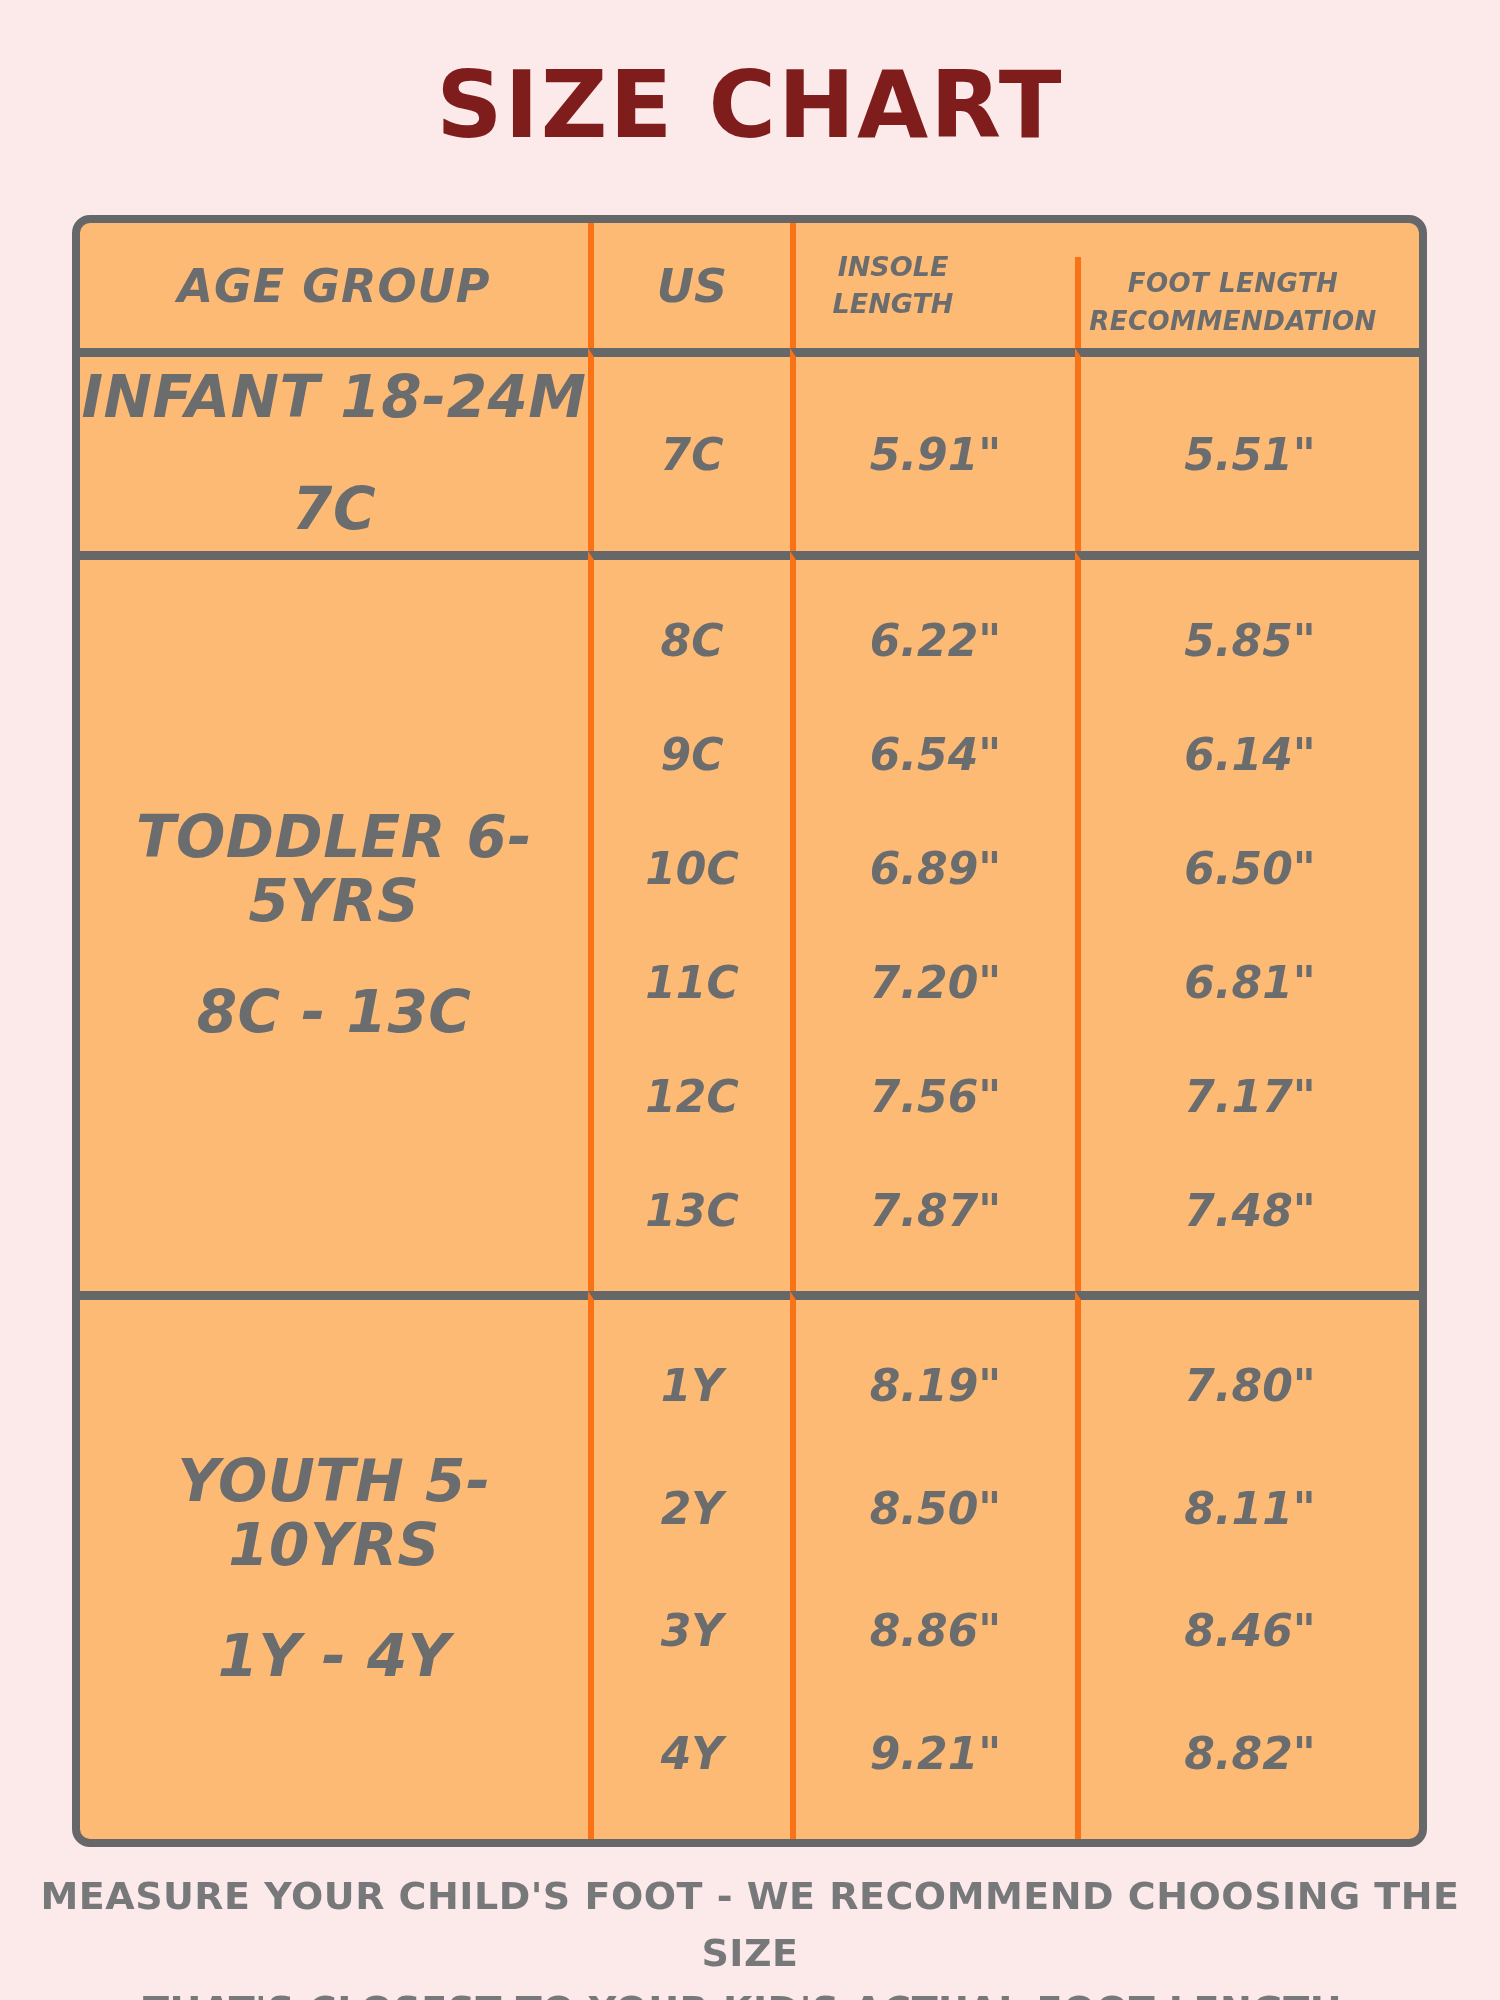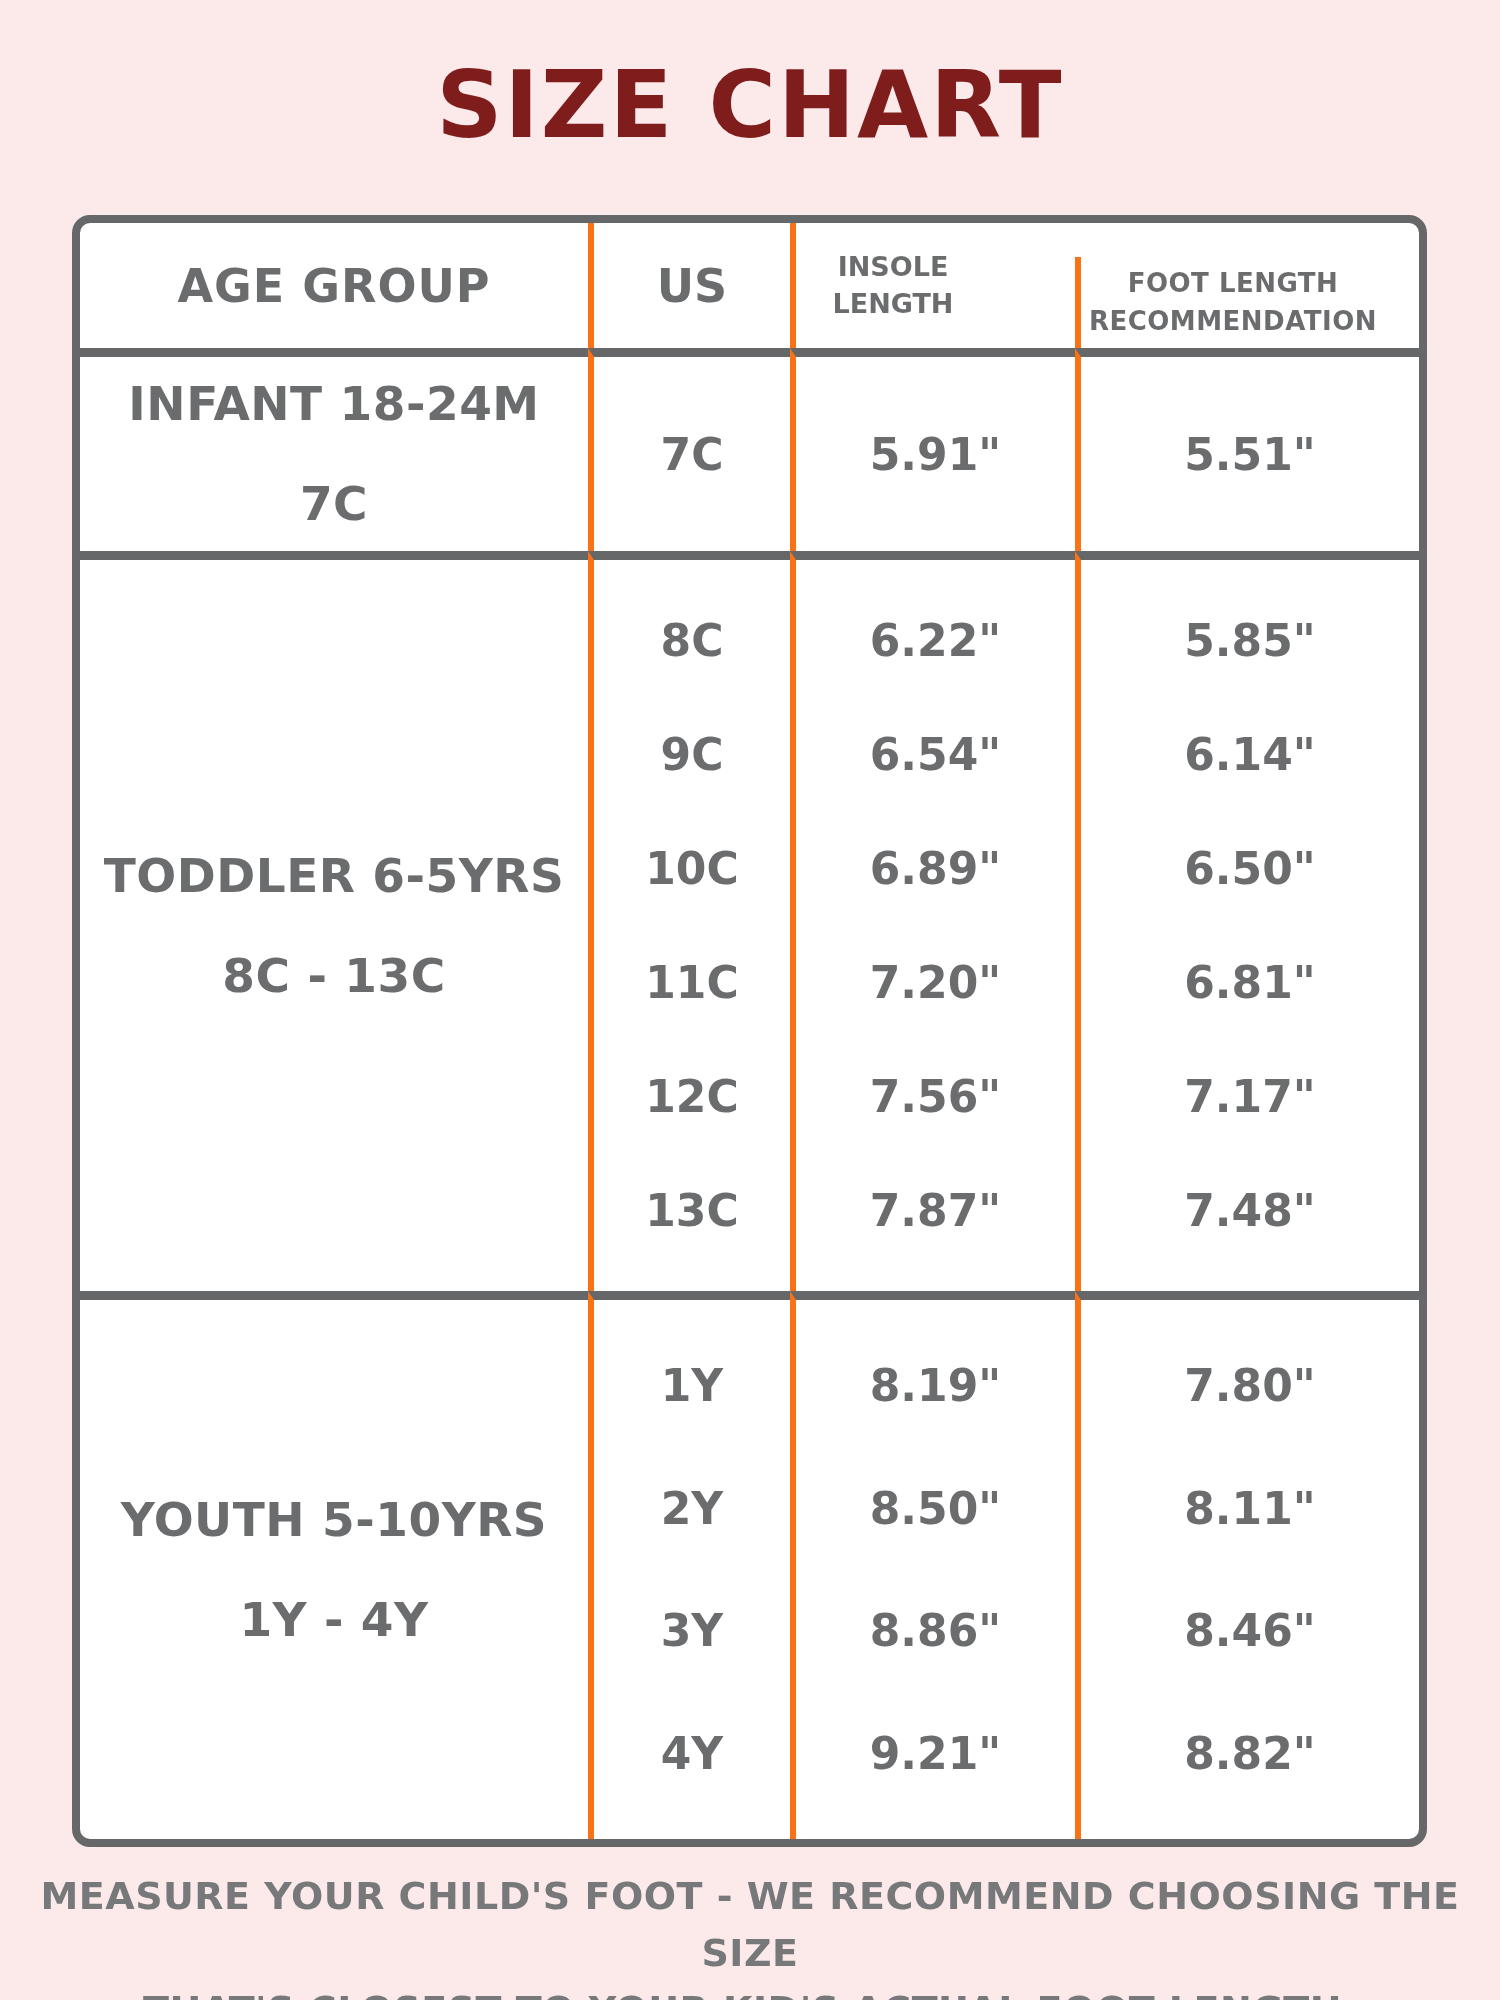--- a/index.html
+++ b/index.html
@@ -20,48 +20,49 @@
     font-size: 92px;
     font-weight: 600;
     letter-spacing: 2px;
     color: #7f1d1d;
   }
 
   .size-table {
     position: absolute;
     left: 72px; top: 215px;
     width: 1355px; height: 1632px;
-    background: #ffffff;
+    background: #fdba74;
     border: 8px solid #666769;
     border-radius: 18px;
     display: grid;
     grid-template-columns: 508px 202px 285px 1fr;
     grid-template-rows: 125px 203px 740px 1fr;
     overflow: hidden;
+    font-style: italic;
   }
 
   .cell {
     display: flex;
     flex-direction: column;
     align-items: center;
     justify-content: center;
     text-align: center;
   }
   .bl { border-left: 6px solid #f97316; }
   .bt { border-top: 9px solid #666769; }
 
   .hdr { font-weight: bold; color: #6b6c6e; }
   .hdr-age    { font-size: 46px; letter-spacing: 1px; }
   .hdr-us     { font-size: 46px; }
   .hdr-insole { font-size: 27px; line-height: 1.35; max-width: 200px; }
   .hdr-foot   { font-size: 26px; line-height: 1.45; max-width: 310px; letter-spacing: 0.5px; margin-top: 34px; }
 
   .age-cell {
     font-weight: bold;
-    font-size: 47px;
+    font-size: 58px;
     letter-spacing: 0.5px;
     gap: 48px;
     line-height: 1.1;
   }
 
   .stack {
     justify-content: space-around;
     padding: 24px 0;
     font-weight: bold;
     font-size: 44px;

